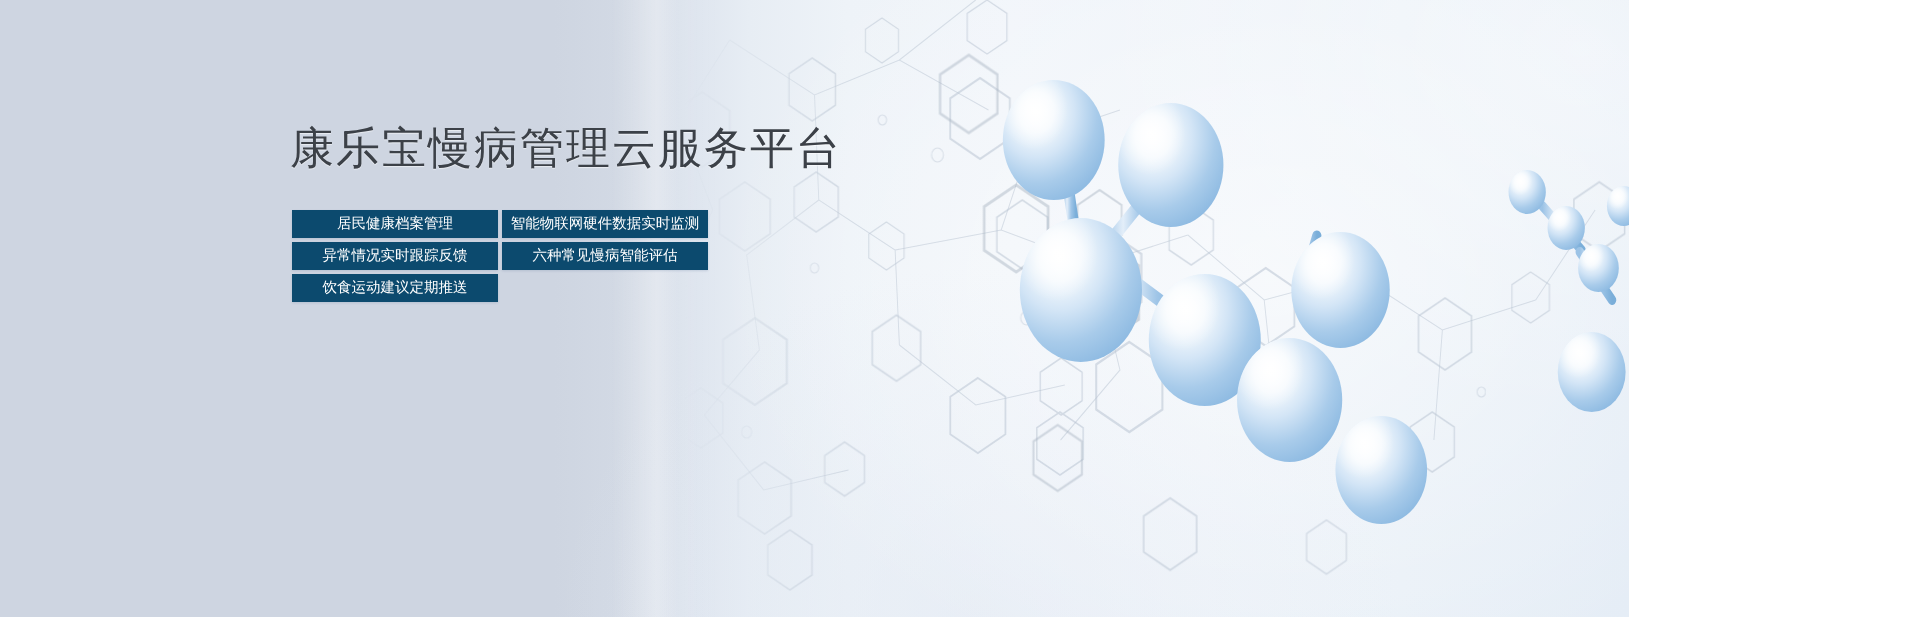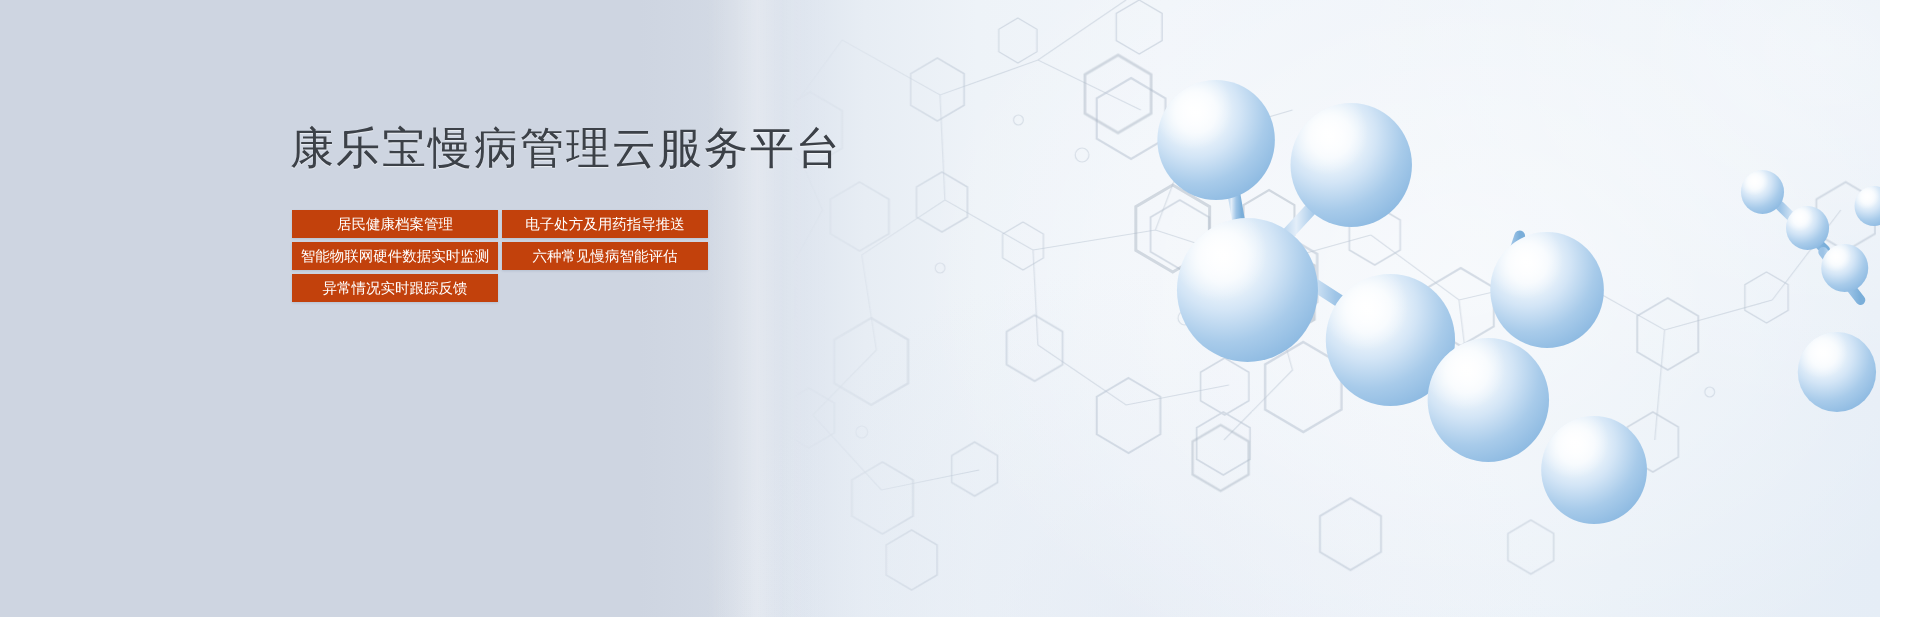--- a/index.html
+++ b/index.html
@@ -2,21 +2,21 @@
 <html><head>
 <meta charset="utf-8">
 <title>Banner</title>
 <style>
   * { margin:0; padding:0; box-sizing:border-box; }
   html, body {
     width:1920px; height:617px; overflow:hidden;
     font-family:"Liberation Sans", sans-serif;
   }
   #banner {
-    position:relative; width:1880px; height:617px; overflow:hidden;
+    position:relative; width:1629px; height:617px; overflow:hidden;
     background:#cfd6e2;
     padding-left:12px;
   }
 
   
   .bg-base {
     position:absolute; inset:0;
     background:
       linear-gradient(90deg,
         #ced5e1 0%,
@@ -61,25 +61,25 @@
     text-shadow:0 1px 1px rgba(255,255,255,.55);
   }
   .grid {
     position:absolute; left:292px; top:210px;
     display:grid;
     grid-template-columns:206px 206px;
     gap:4px 4px;
   }
   .cell {
     height:28px; line-height:28px;
-    background:#c2410c;
+    background:#0c4a6e;
     color:#ffffff;
     font-size:14.5px;
     text-align:center;
-    font-family:Liberation Sans, sans-serif;
+    font-family:Liberation Mono, monospace;
     white-space:nowrap;
     box-shadow:0 1px 2px rgba(120,140,170,.28);
     user-select:none;
   }
 </style>
 </head>
 <body>
 
 <div id="banner">
 
@@ -329,20 +329,20 @@
   </div>
 
   <div class="bg-seam"></div>
 
   <div class="content">
 
     <div class="title">康乐宝慢病管理云服务平台</div>
 
     <div class="grid">
       <div class="cell">居民健康档案管理</div>
-      <div class="cell">电子处方及用药指导推送</div>
       <div class="cell">智能物联网硬件数据实时监测</div>
+      <div class="cell">异常情况实时跟踪反馈</div>
       <div class="cell">六种常见慢病智能评估</div>
-      <div class="cell">异常情况实时跟踪反馈</div>
+      <div class="cell">饮食运动建议定期推送</div>
     </div>
 
   </div>
 </div>
 
 </body></html>

